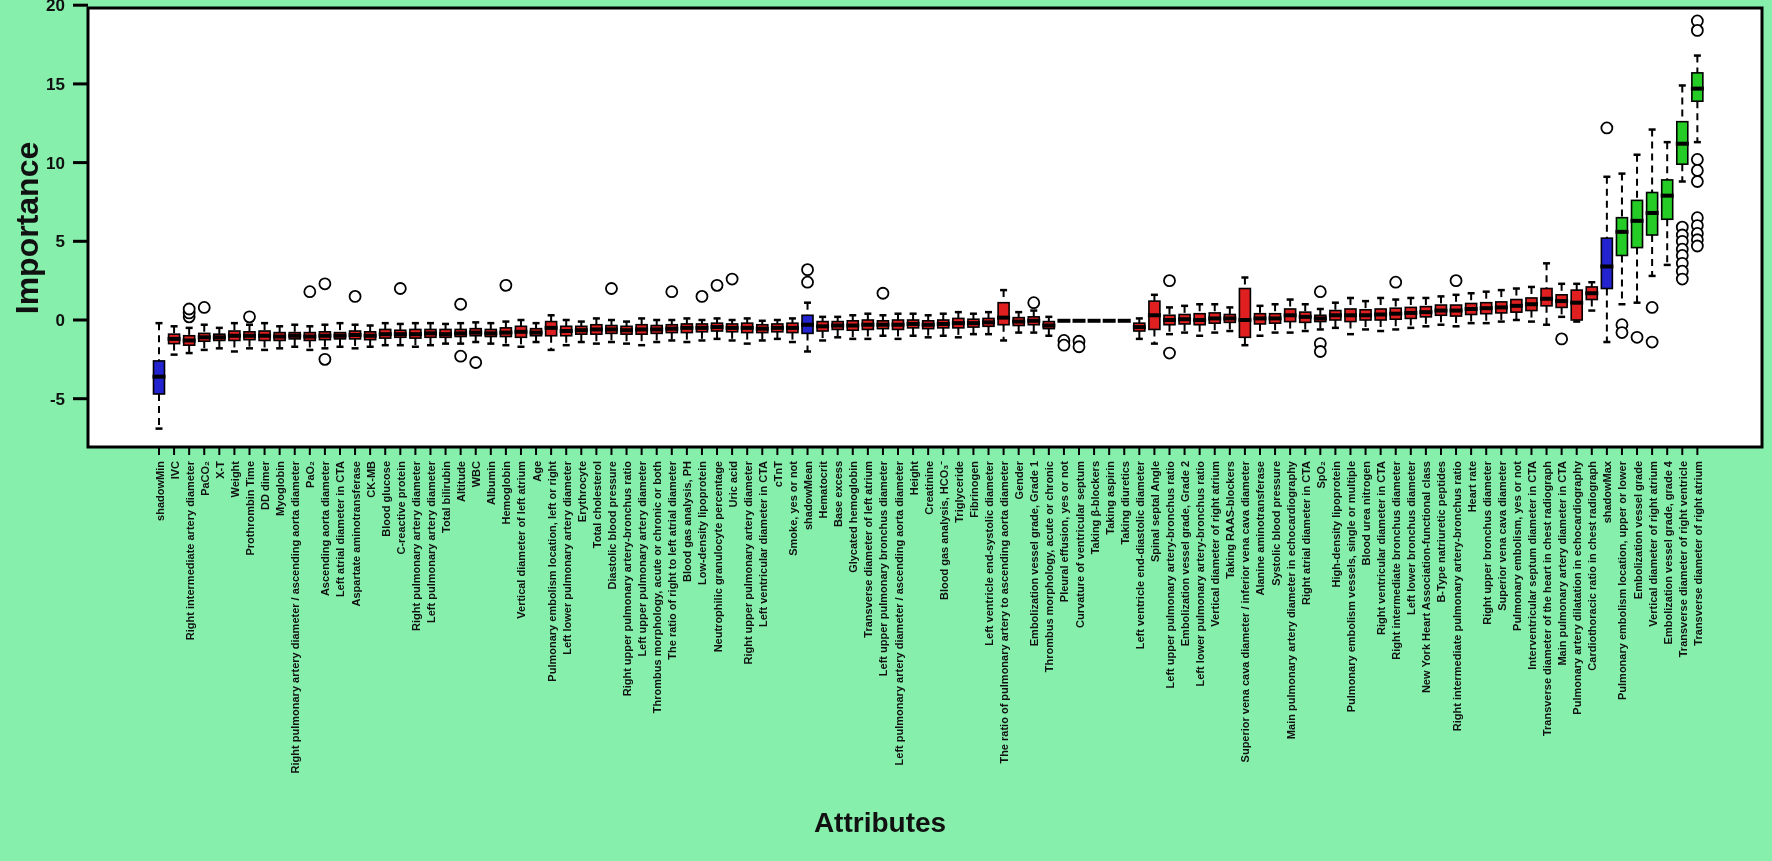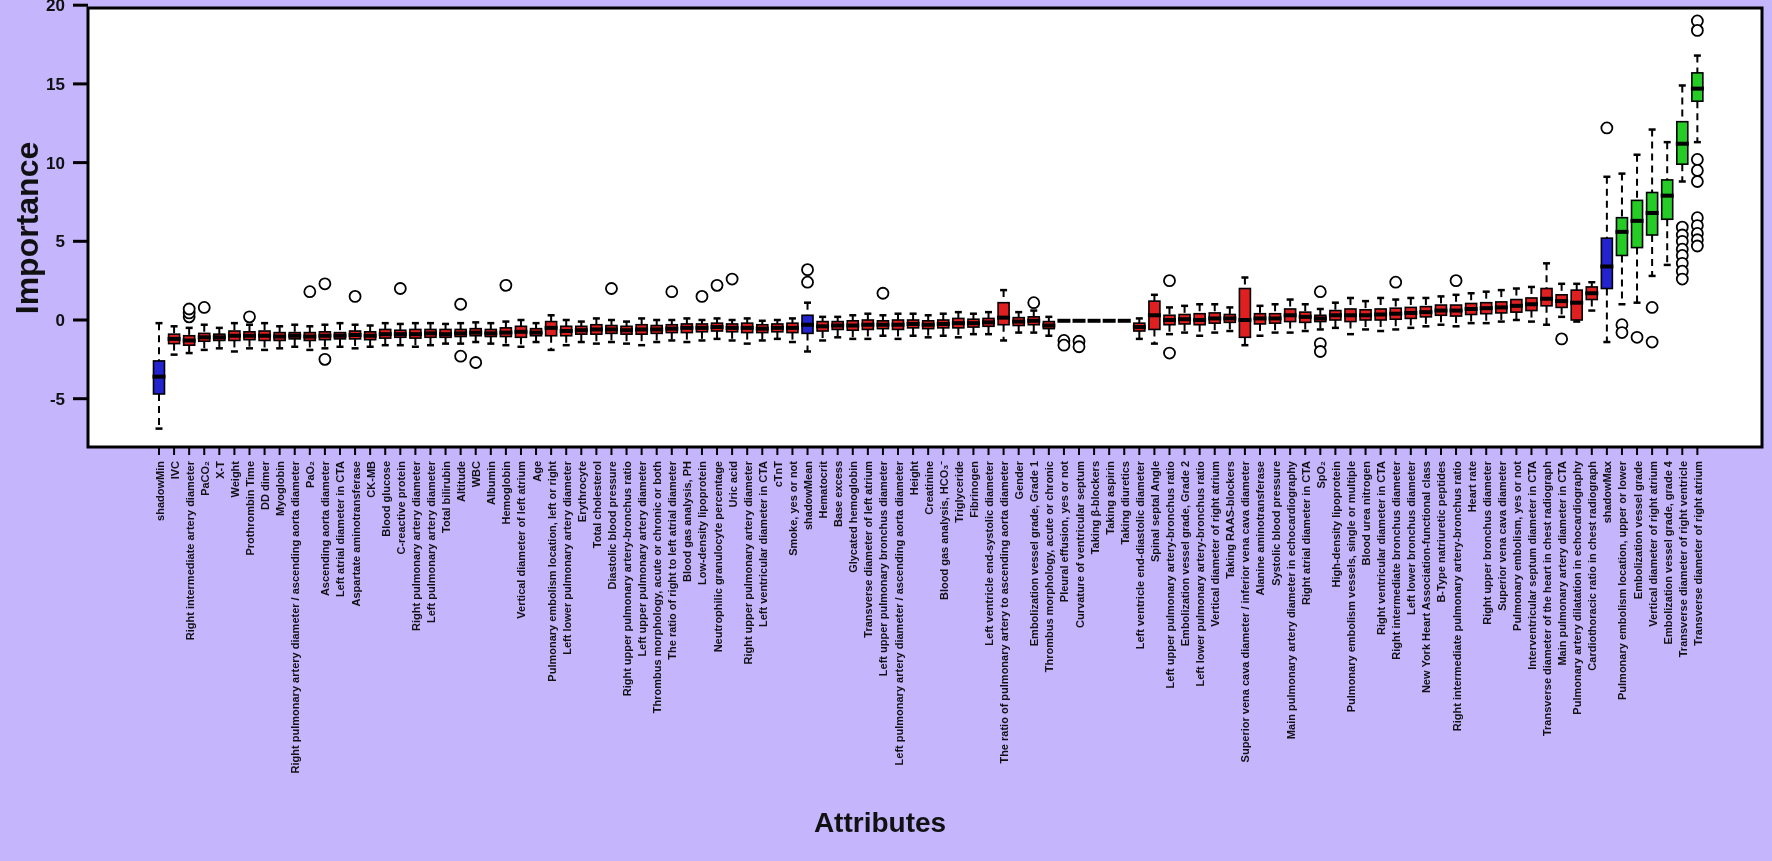--- a/index.html
+++ b/index.html
@@ -1,16 +1,16 @@
 <!DOCTYPE html>
 <html><head>
 <meta charset="utf-8">
 <style>
   html,body{margin:0;padding:0;background:#ffffff;}
-  .figure{position:relative;width:1772px;height:861px;background:#c4b5fd;overflow:hidden;
+  .figure{position:relative;width:1772px;height:861px;background:#86efac;overflow:hidden;
           font-family:"Liberation Sans", sans-serif;}
   svg text{font-family:"Liberation Sans", sans-serif;}
   .ytick-label{font-size:17px;font-weight:bold;fill:#111;}
   .xtick-label{font-size:11px;font-weight:bold;fill:#111;}
   .axis-title{font-size:32px;font-weight:bold;fill:#111;}
   .axis-title-x{font-size:28px;font-weight:bold;fill:#111;}
 </style>
 </head>
 <body>
 

